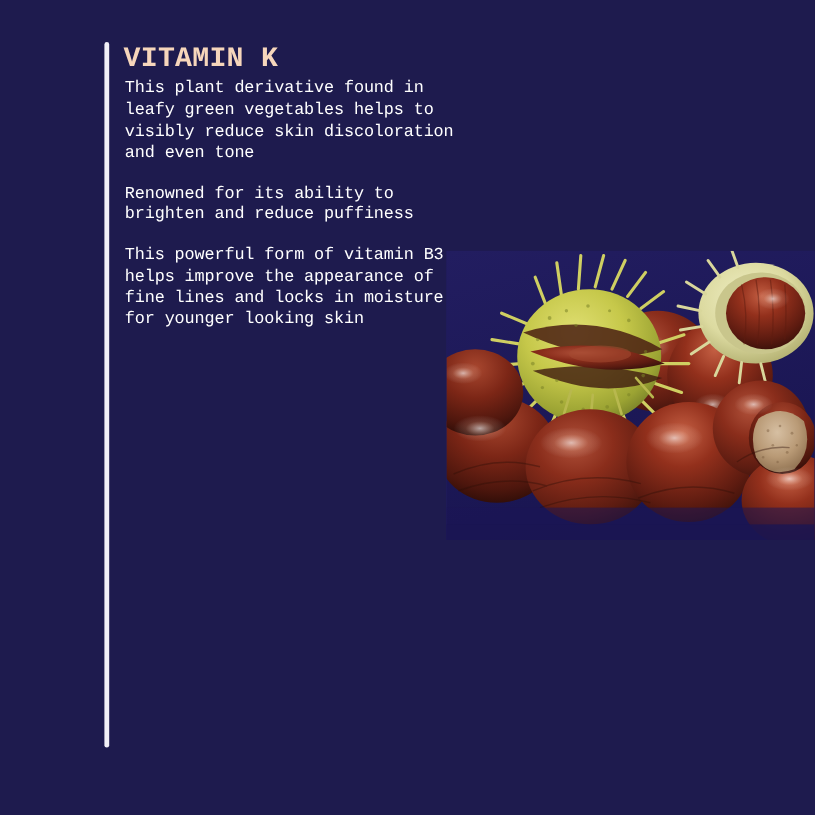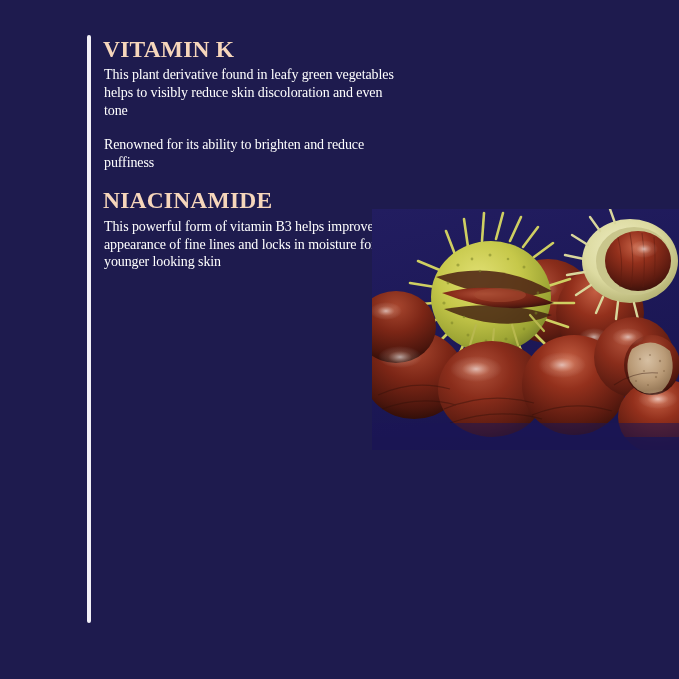--- a/index.html
+++ b/index.html
@@ -6,21 +6,21 @@
     margin: 0;
     padding: 0;
     background: #1e1b4e;
   }
   #page {
     position: relative;
     width: 679px;
     height: 679px;
     background: #1e1b4e;
     overflow: hidden;
-    font-family: Liberation Serif, serif;
+    font-family: Liberation Mono, monospace;
     -webkit-font-smoothing: antialiased;
   }
 
   
   #divider {
     position: absolute;
     left: 87px;
     top: 35px;
     width: 4px;
     height: 588px;
@@ -80,21 +80,20 @@
     <div class="block">
       <p class="heading">VITAMIN K</p>
       <p class="body">This plant derivative found in leafy green vegetables helps to visibly reduce skin discoloration and even tone</p>
     </div>
 
     <div class="block">
       <p class="body">Renowned for its ability to brighten and reduce puffiness</p>
     </div>
 
     <div class="block">
-      <p class="heading">NIACINAMIDE</p>
       <p class="body">This powerful form of vitamin B3 helps improve the appearance of fine lines and locks in moisture for younger looking skin</p>
     </div>
 
   </div>
 
   <div id="photo">
     <svg width="307" height="241" viewBox="0 0 307 241" xmlns="http://www.w3.org/2000/svg">
       <defs>
         <radialGradient id="nutA" cx="38%" cy="30%" r="78%">
           <stop offset="0%" stop-color="#b0513a"></stop>

